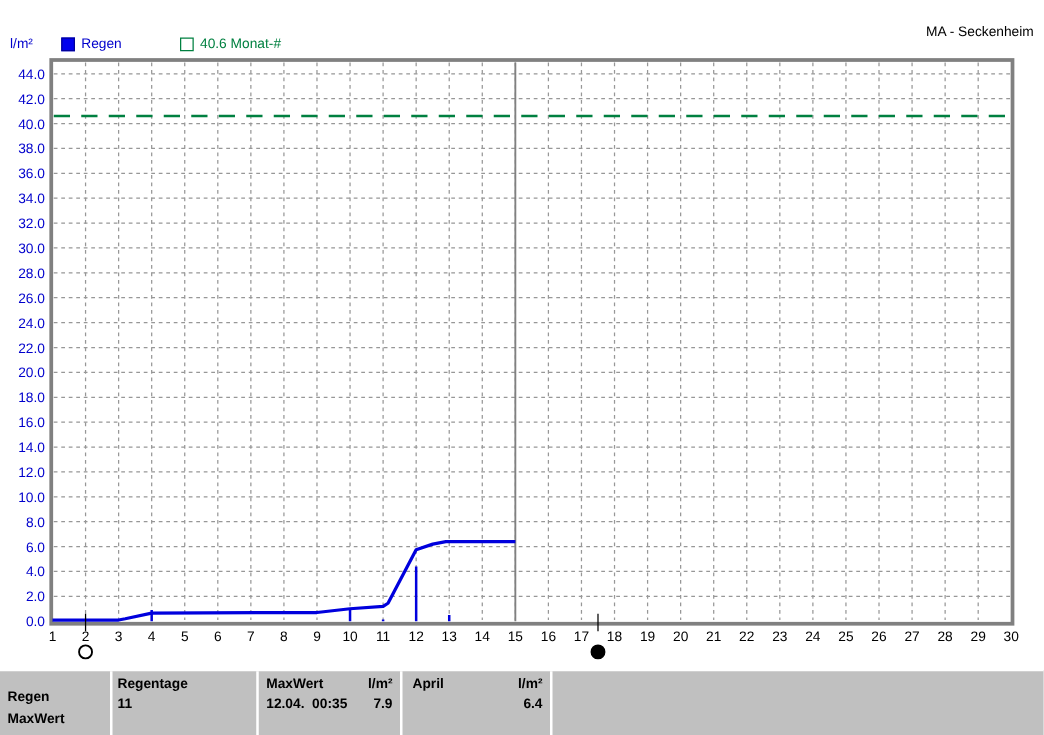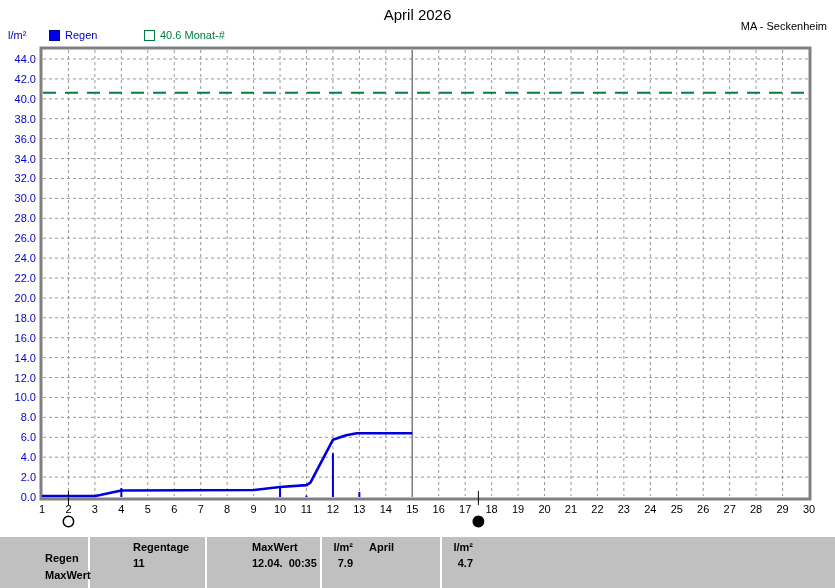--- a/index.html
+++ b/index.html
@@ -24,28 +24,27 @@
   .swatch-blue{ background:#0000ee; border:1px solid #000099; }
   .swatch-green{ background:#ffffff; border:1px solid #008040; }
   svg.chart{ position:absolute; left:0; top:0; }
   svg text{ font-family:"Liberation Sans", sans-serif; }
   .statusbar{
     position:absolute; left:0; top:536px; width:835px; height:52px;
     background:#c0c0c0; border-top:1px solid #ffffff;
     font-size:11px; font-weight:bold;
   }
   .sep{ position:absolute; top:0; width:2px; height:52px; background:#ffffff; }
-  .cell{ position:absolute; white-space:pre;margin-left:39px; }
+  .cell{ position:absolute; white-space:pre; }
 </style>
 </head>
 <body>
 
 <div class="page">
 
-  <div class="title">April 2026</div>
   <div class="station">MA - Seckenheim</div>
   <div class="unit-label">l/m²</div>
 
   <div class="legend-item legend-regen">
     <span class="swatch swatch-blue"></span>
     <span>Regen</span>
   </div>
   <div class="legend-item legend-monat">
     <span class="swatch swatch-green"></span>
     <span>40.6 Monat-#</span>
@@ -200,16 +199,16 @@
     <div class="cell" style="left:94px; top:4px;">Regentage</div>
     <div class="cell" style="left:94px; top:20px;">11</div>
 
     <div class="cell" style="left:213px; top:4px;">MaxWert</div>
     <div class="cell" style="left:213px; top:4px; width:101px; text-align:right;">l/m²</div>
     <div class="cell" style="left:213px; top:20px;">12.04.  00:35</div>
     <div class="cell" style="left:213px; top:20px; width:101px; text-align:right;">7.9</div>
 
     <div class="cell" style="left:330px; top:4px;">April</div>
     <div class="cell" style="left:330px; top:4px; width:104px; text-align:right;">l/m²</div>
-    <div class="cell" style="left:330px; top:20px; width:104px; text-align:right;">4.7</div>
+    <div class="cell" style="left:330px; top:20px; width:104px; text-align:right;">6.4</div>
   </div>
 
 </div>
 
 </body></html>

